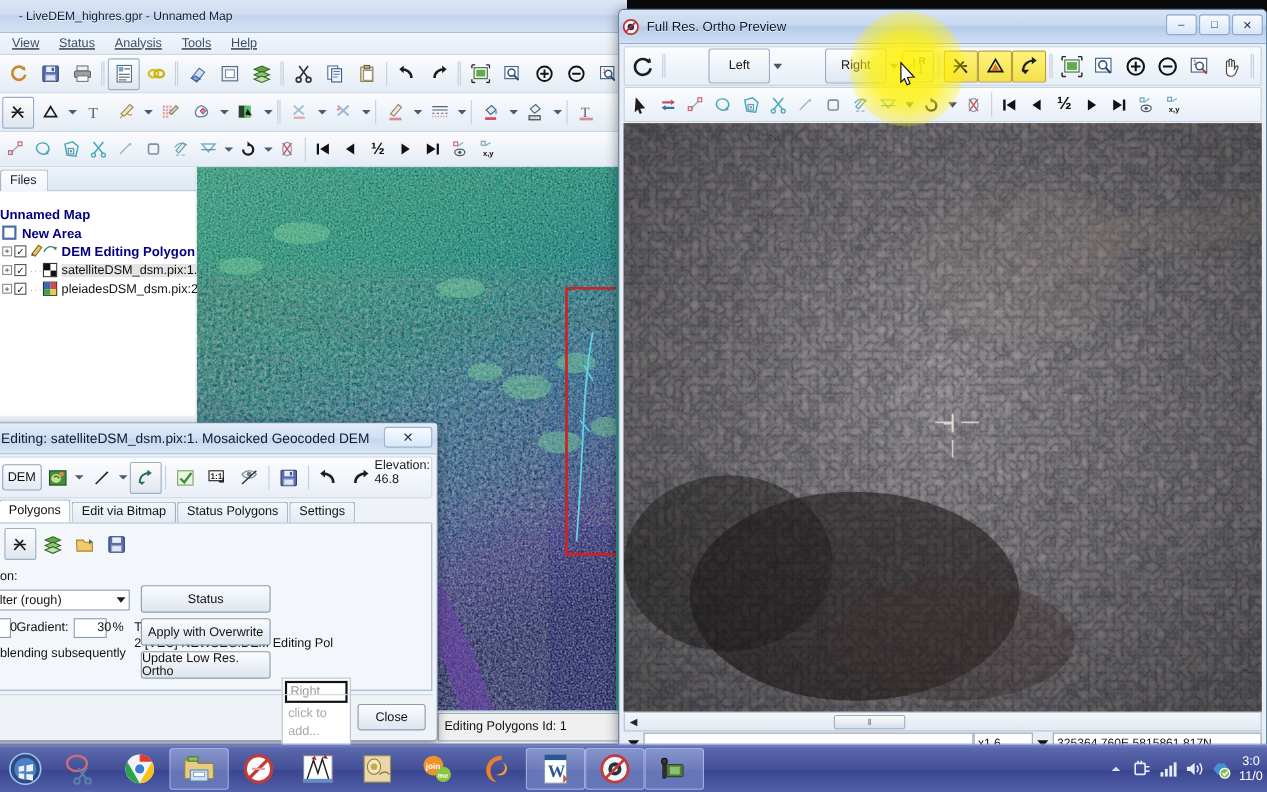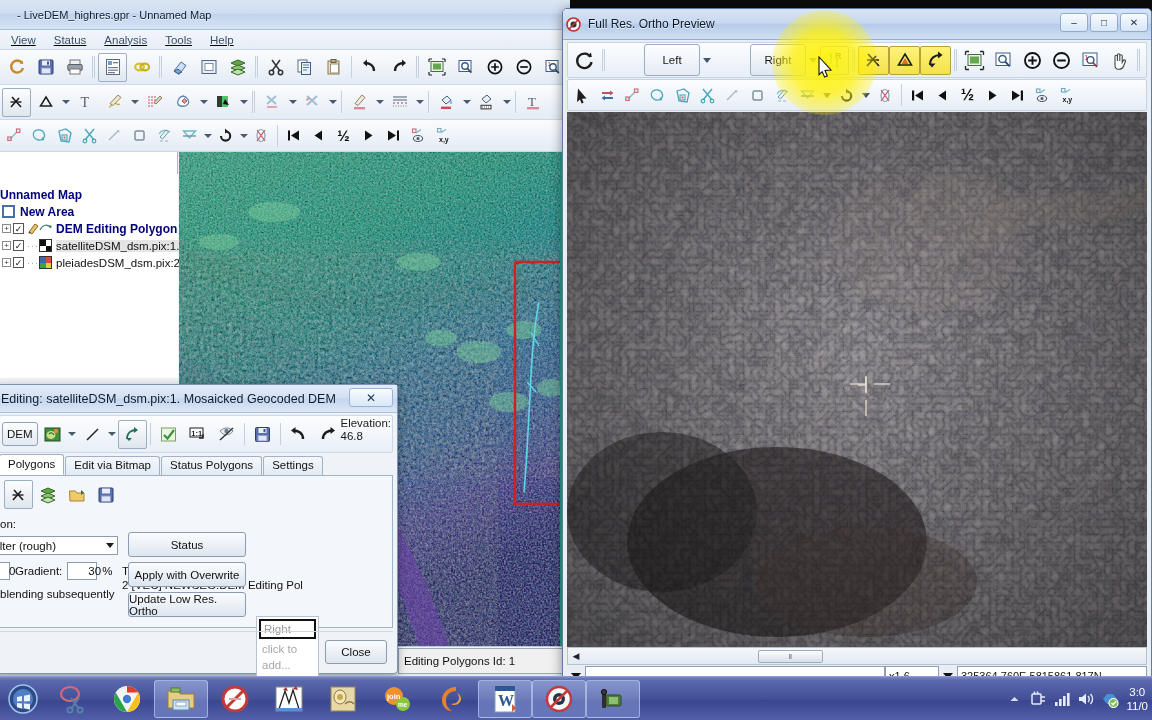--- a/index.html
+++ b/index.html
@@ -640,20 +640,23 @@
     <div class="tbtn sm">
       <svg width="17" height="17" viewBox="0 0 17 17">
           <rect x="2.5" y="1.5" width="3.5" height="3.5" fill="none" stroke="#7fa8b8" stroke-width="1.1"></rect>
           <path d="M6 5.5l5-3" stroke="#6fb9c6" stroke-width="1.2"></path>
           <text x="4" y="15" font-size="7" font-weight="bold" fill="#111">x,y</text>
         </svg>
     </div>
   </div>
 
   <div class="abs" id="tree-pane"></div>
+  <div class="abs" id="tree-tabstrip">
+    <div class="tab">Files</div>
+  </div>
   <div class="abs" id="tree-body">
 
     <div class="trow" style="padding-left:0;">
       <span class="lbl-root">Unnamed Map</span>
     </div>
 
     <div class="trow" style="padding-left:2px;">
       <span class="newarea-icon"></span>
       <span class="lbl-area">New Area</span>
     </div>

